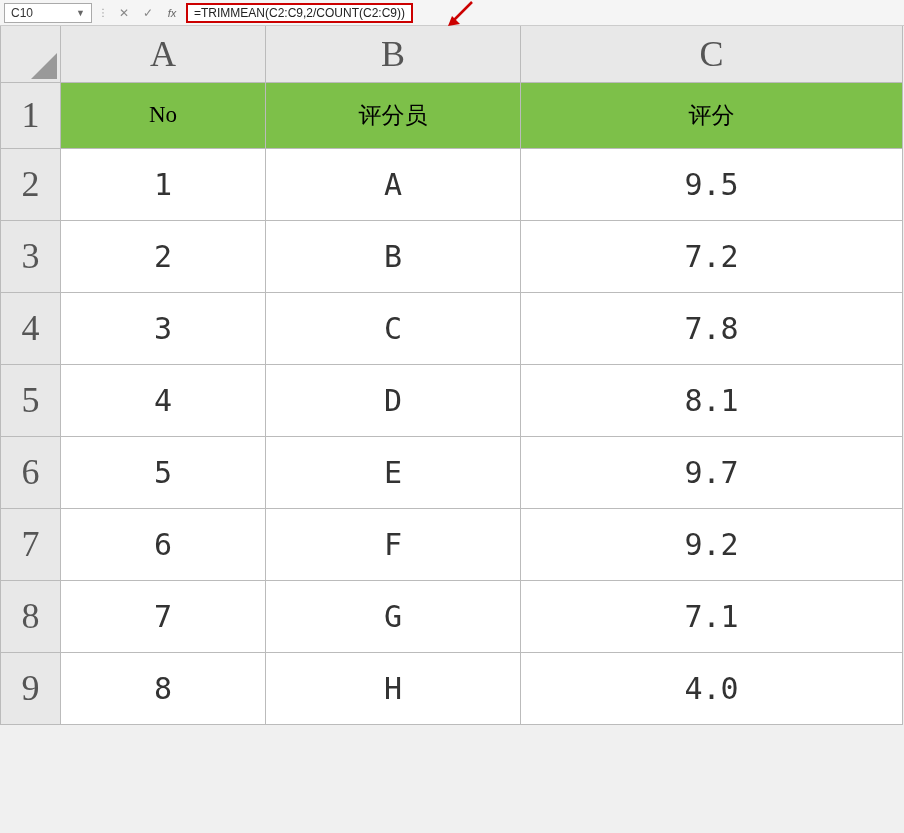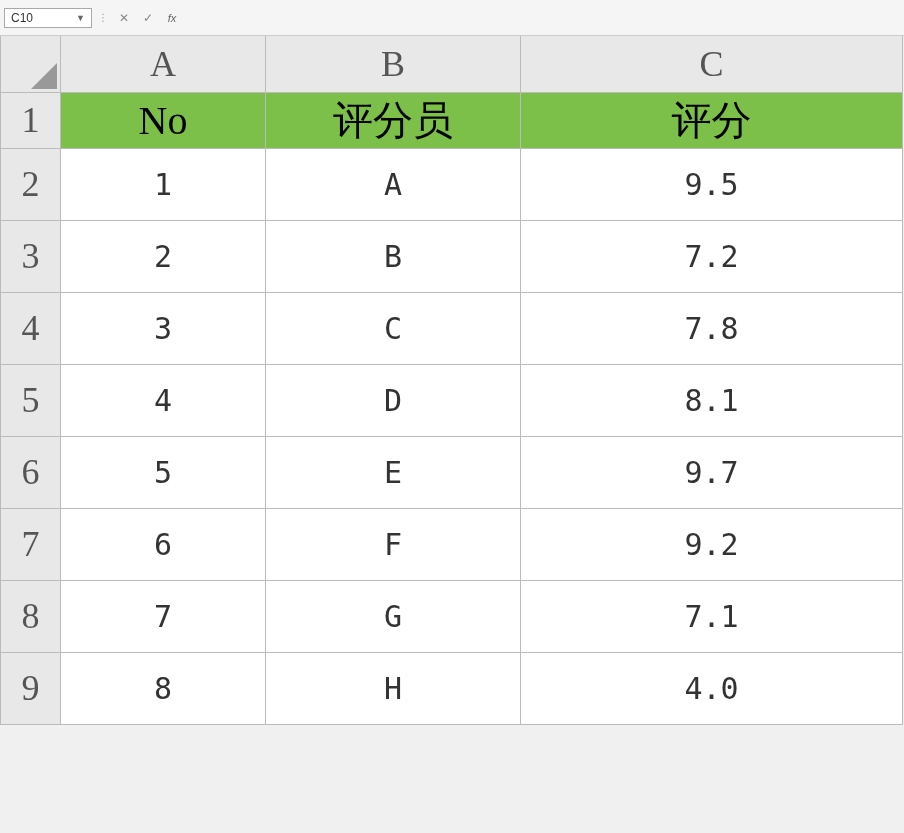--- a/index.html
+++ b/index.html
@@ -14,21 +14,21 @@
     color: #333;
     width: 904px;
     height: 833px;
     overflow: hidden;
   }
   
   
   .formula-bar {
     display: flex;
     align-items: center;
-    height: 36px;
+    height: 26px;
     background: #f5f5f5;
     border-bottom: 1px solid #ccc;
     padding: 0 4px;
     gap: 4px;
   }
   .name-box {
     width: 88px;
     height: 20px;
     background: #fff;
     border: 1px solid #aaa;
@@ -144,23 +144,23 @@
   }
   
   
   .data-row td {
     height: 72px;
     background: #fff;
     font-size: 30px;
     font-family: "SimSun", "NSimSun", "宋体", monospace;
   }
   .header-row td {
-    height: 54px;
+    height: 66px;
     background: #7dc049;
-    font-size: 40px;
+    font-size: 23px;
     color: #000;
     font-family: "SimSun", "宋体", serif;
   }
   .last-row td {
     height: 72px;
     background: #fff;
     font-size: 30px;
     font-family: "SimSun", "NSimSun", "宋体", monospace;
   }
   .row-head.last {
@@ -195,20 +195,31 @@
   </div>
   <span class="fb-sep">⋮</span>
   <div class="fb-btn">
     <span>✕</span>
   </div>
   <div class="fb-btn">
     <span>✓</span>
   </div>
   <div class="fb-btn fx">
     <span>fx</span>
+  </div>
+  <div class="formula-input-wrap">
+    <div class="formula-input">
+      <span>=TRIMMEAN(C2:C9,2/COUNT(C2:C9))</span>
+    </div>
+    <div class="red-arrow">
+      <svg viewBox="0 0 28 28">
+        <line x1="26" y1="2" x2="6" y2="22" stroke="#cc0000" stroke-width="2.5"></line>
+        <polygon points="2,26 6,16 14,24" fill="#cc0000"></polygon>
+      </svg>
+    </div>
   </div>
 </div>
 
 <div class="sheet-wrap">
   <table class="sheet">
     <tbody>
         <tr class="col-headers">
       <th class="corner">
         <div class="corner-tri"></div>
       </th>

